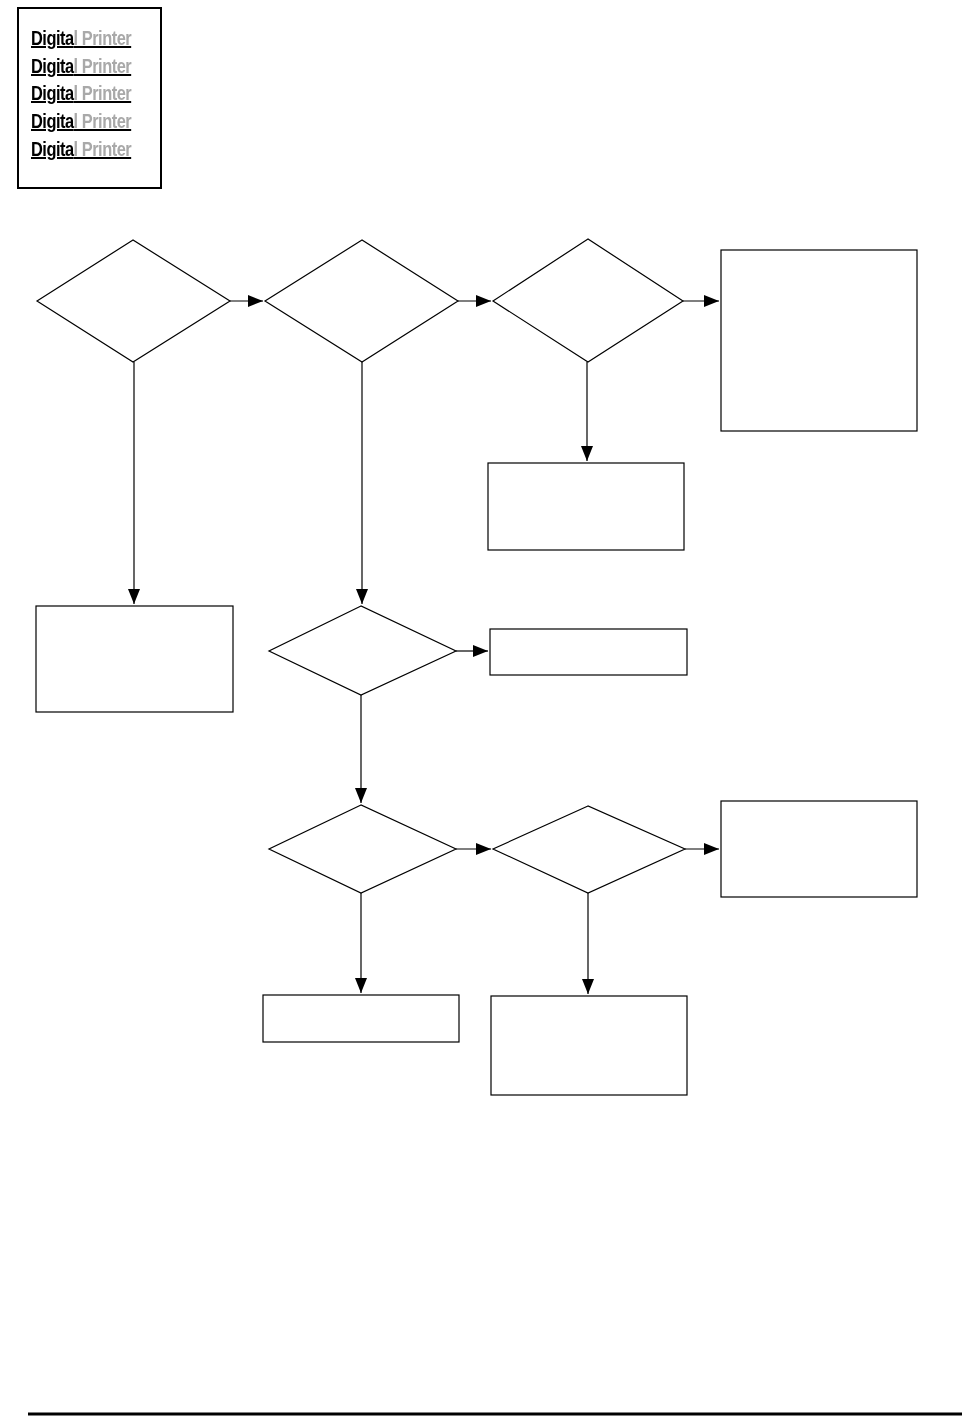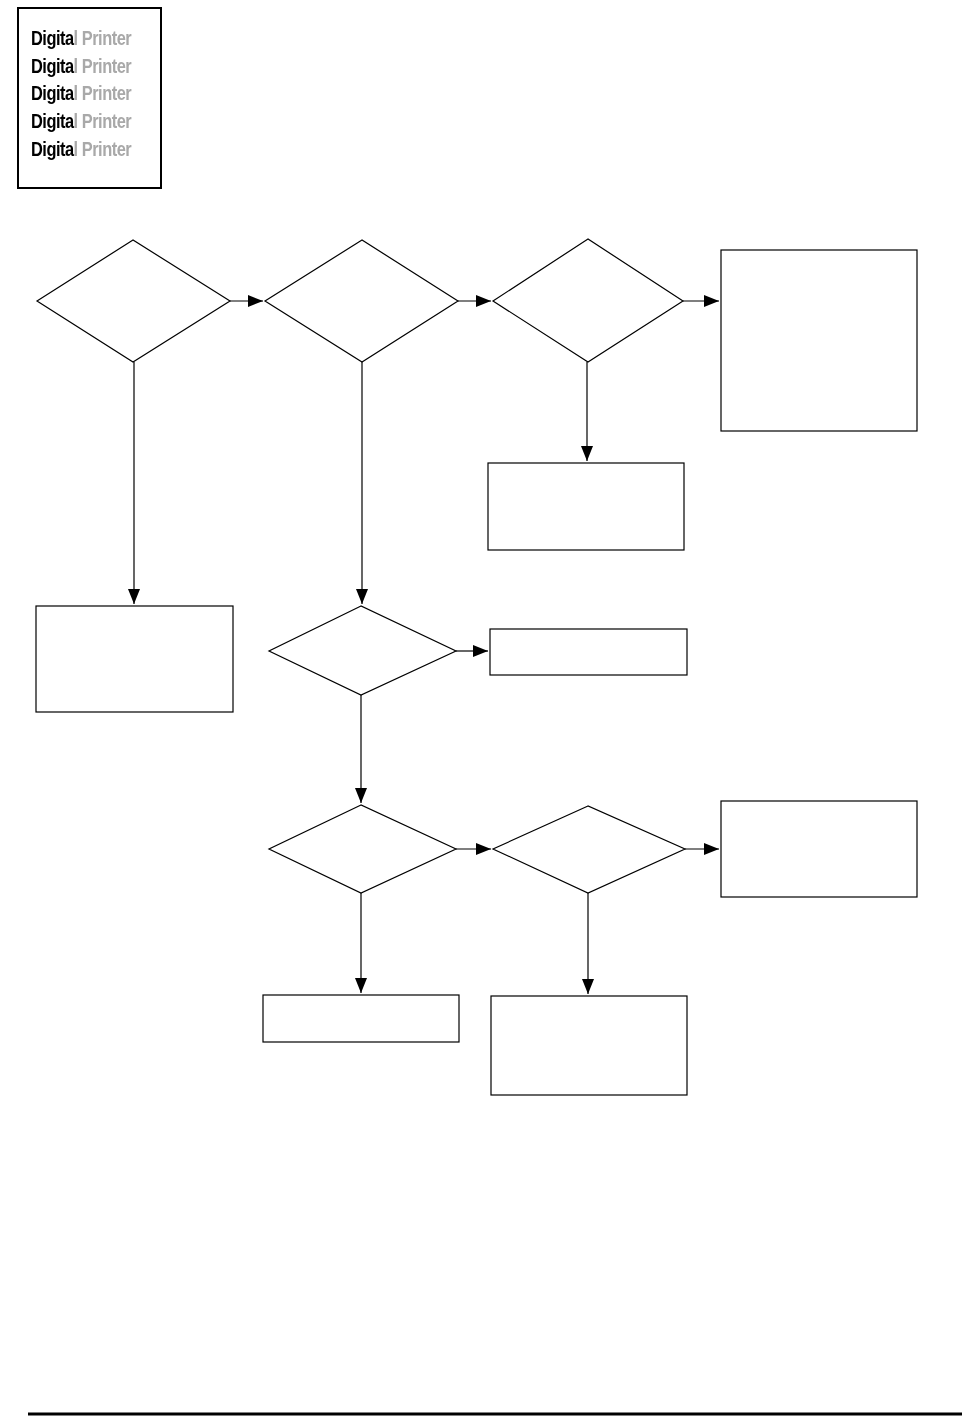--- a/index.html
+++ b/index.html
@@ -20,20 +20,21 @@
     position: absolute;
     left: 17px;
     top: 7px;
     width: 129px;
     height: 162px;
     border: 2px solid #000000;
     background: #ffffff;
     padding-top: 16px;
     padding-left: 12px;
     box-sizing: content-box;
+    text-decoration: underline;
   }
   .logo-line {
     height: 27.7px;
     line-height: 27.7px;
     font-size: 20px;
     font-weight: bold;
     letter-spacing: -0.6px;
     white-space: nowrap;
     transform: scaleX(0.82);
     transform-origin: left center;

